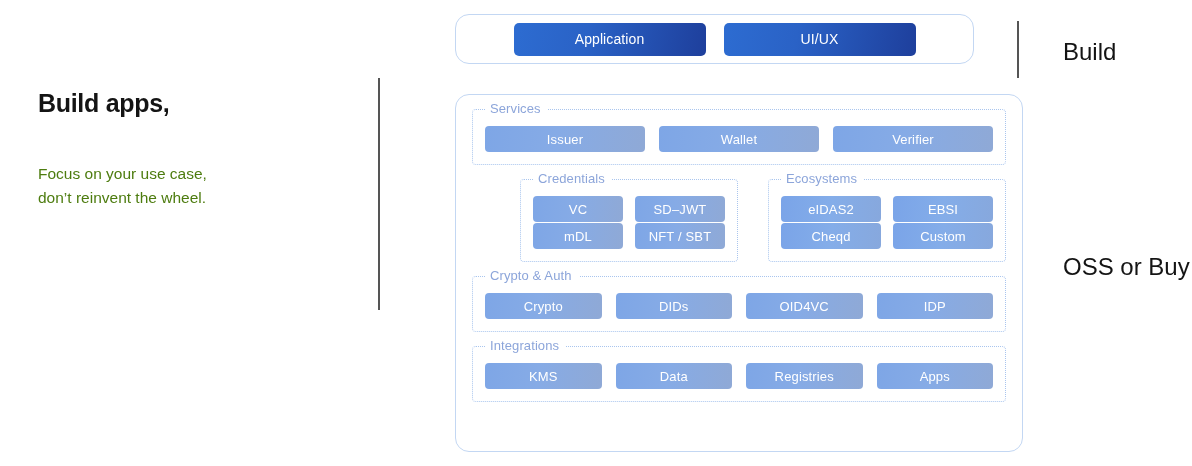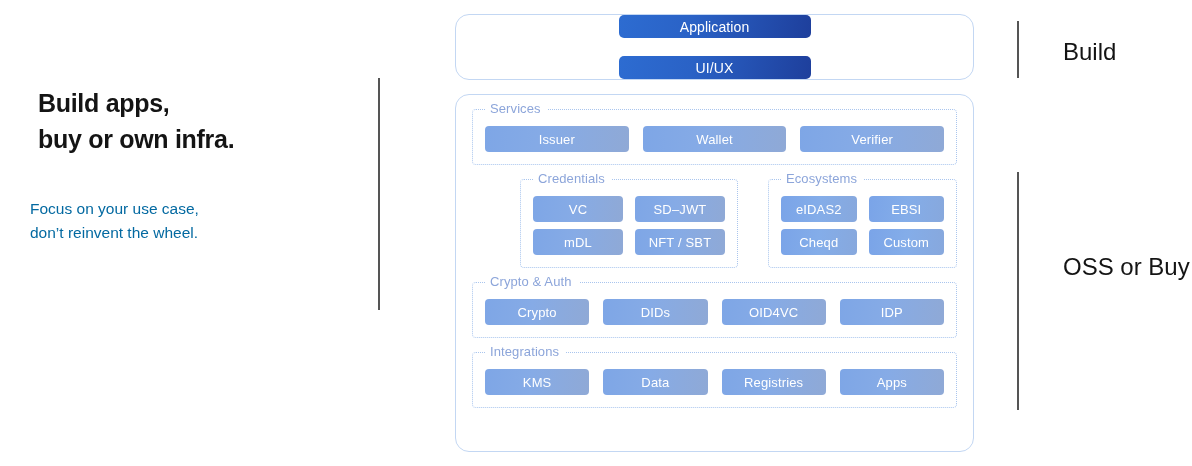--- a/index.html
+++ b/index.html
@@ -26,25 +26,25 @@
   #headline {
     font-size: 25px;
     font-weight: bold;
     line-height: 1.42;
     letter-spacing: -0.3px;
     color: #141414;
     margin: 8px;
   }
   #headline .line { display: block; }
   #subcopy {
-    margin: 0;
+    margin: 8px;
     padding-top: 32px;
     font-size: 15.5px;
     line-height: 1.55;
-    color: #0369a1;
+    color: #4d7c0f;
   }
   #subcopy .line { display: block; }
 
   
   .vrule {
     position: absolute;
     width: 1.5px;
     background: #555555;
   }
   #rule-left  { left: 378px; top: 78px;  height: 232px; }
@@ -67,30 +67,29 @@
     position: absolute;
     left: 455px;
     box-sizing: border-box;
     border: 1.5px solid #c3d7f3;
     border-radius: 14px;
     background: #ffffff;
   }
   #build-card {
     top: 14px;
     width: 519px;
-    height: 66px;
+    height: 50px;
     display: flex;
     align-items: center;
     justify-content: center;
     gap: 18px;
-    flex-direction: column;
   }
   #stack-card {
     top: 94px;
-    width: 519px;
+    width: 568px;
     height: 358px;
     padding: 14px 16px 14px 16px;
     display: flex;
     flex-direction: column;
     gap: 14px;
   }
 
   
   .dark-pill {
     width: 192px;
@@ -124,21 +123,21 @@
     letter-spacing: 0.1px;
     white-space: nowrap;
   }
 
   .pill-row {
     display: flex;
     gap: 14px;
   }
   .pill-row.grid2 {
     flex-wrap: wrap;
-    gap: 7px 12px;
+    gap: 1px 12px;
   }
 
   .pill {
     flex: 1 1 0;
     height: 26px;
     border-radius: 4px;
     background: linear-gradient(95deg, #7ea6e6 0%, #86abe6 45%, #8fa9d6 100%);
     color: #ffffff;
     font-size: 13px;
     display: flex;
@@ -164,21 +163,20 @@
   }
   #group-credentials { width: 218px; flex: 0 0 218px; }
   #group-ecosystems  { flex: 1 1 auto; }
 </style>
 </head>
 <body>
 
 <div id="left-copy">
   <h1 id="headline">
     <span class="line">Build apps,</span>
-    <span class="line">buy or own infra.</span>
   </h1>
   <p id="subcopy">
     <span class="line">Focus on your use case,</span>
     <span class="line">don’t reinvent the wheel.</span>
   </p>
 </div>
 
 <div class="vrule" id="rule-left"></div>
 <div class="vrule" id="rule-build"></div>
 <div class="vrule" id="rule-oss"></div>

